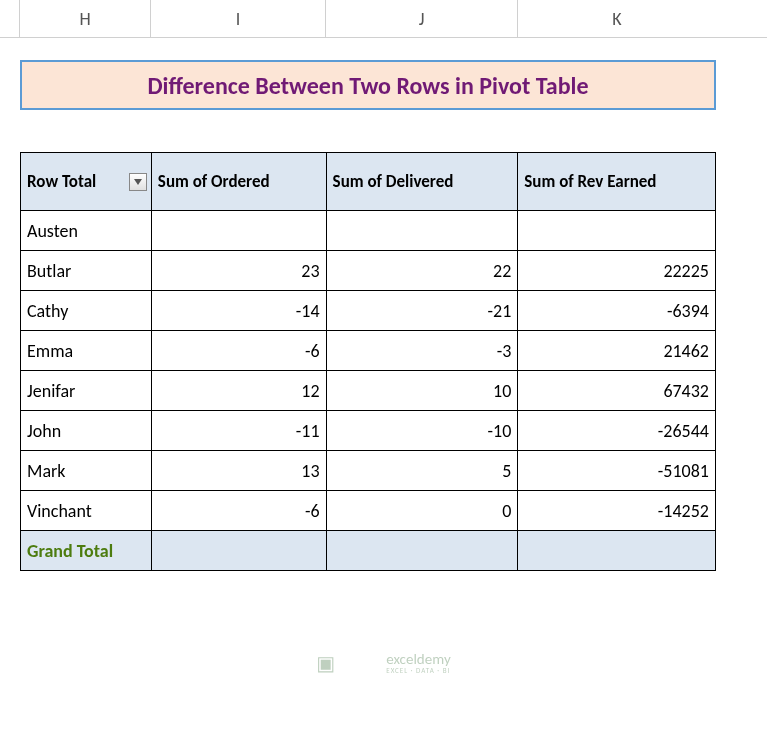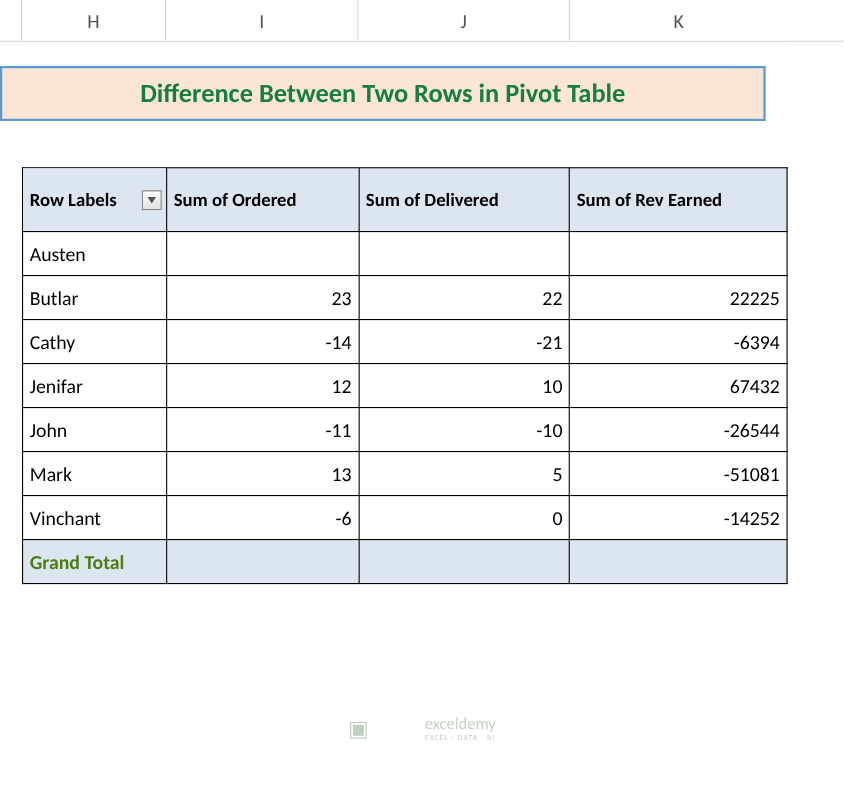--- a/index.html
+++ b/index.html
@@ -36,29 +36,30 @@
     .row-3 {
       height: 20px;
     }
     .title-row {
       display: flex;
       height: 54px;
       align-items: center;
     }
     .title-cell {
       width: 696px;
+      margin-left: 20px;
       background: #fce5d6;
       border: 2px solid #5b9bd5;
       display: flex;
       align-items: center;
       justify-content: center;
       height: 50px;
       font-size: 24px;
       font-weight: bold;
-      color: #15803d;
+      color: #701a75;
     }
     .row-5-6 {
       height: 40px;
     }
     .pivot-table {
       margin-left: 20px;
       border-collapse: collapse;
       width: 696px;
     }
     .pivot-header-row td {
@@ -162,21 +163,21 @@
 <div class="title-row">
   <div class="title-cell">Difference Between Two Rows in Pivot Table</div>
 </div>
 
 <div class="row-5-6"></div>
 
 <table class="pivot-table">
   <tbody>
       <tr class="pivot-header-row">
     <td class="row-labels-cell col-h">
-      <span>Row Labels</span>
+      <span>Row Total</span>
       <span class="dropdown-btn">
         <svg viewBox="0 0 8 6">
               <path d="M0 0 L8 0 L4 6 Z" fill="#555"></path>
             </svg>
       </span>
     </td>
     <td class="col-i">Sum of Ordered</td>
     <td class="col-j">Sum of Delivered</td>
     <td class="col-k">Sum of Rev Earned</td>
   </tr>
@@ -194,20 +195,26 @@
         <td class="value-cell col-j">22</td>
         <td class="value-cell col-k">22225</td>
       </tr>
       <tr class="data-row">
         <td class="label-cell col-h">Cathy</td>
         <td class="value-cell col-i">-14</td>
         <td class="value-cell col-j">-21</td>
         <td class="value-cell col-k">-6394</td>
       </tr>
       <tr class="data-row">
+        <td class="label-cell col-h">Emma</td>
+        <td class="value-cell col-i">-6</td>
+        <td class="value-cell col-j">-3</td>
+        <td class="value-cell col-k">21462</td>
+      </tr>
+      <tr class="data-row">
         <td class="label-cell col-h">Jenifar</td>
         <td class="value-cell col-i">12</td>
         <td class="value-cell col-j">10</td>
         <td class="value-cell col-k">67432</td>
       </tr>
       <tr class="data-row">
         <td class="label-cell col-h">John</td>
         <td class="value-cell col-i">-11</td>
         <td class="value-cell col-j">-10</td>
         <td class="value-cell col-k">-26544</td>

